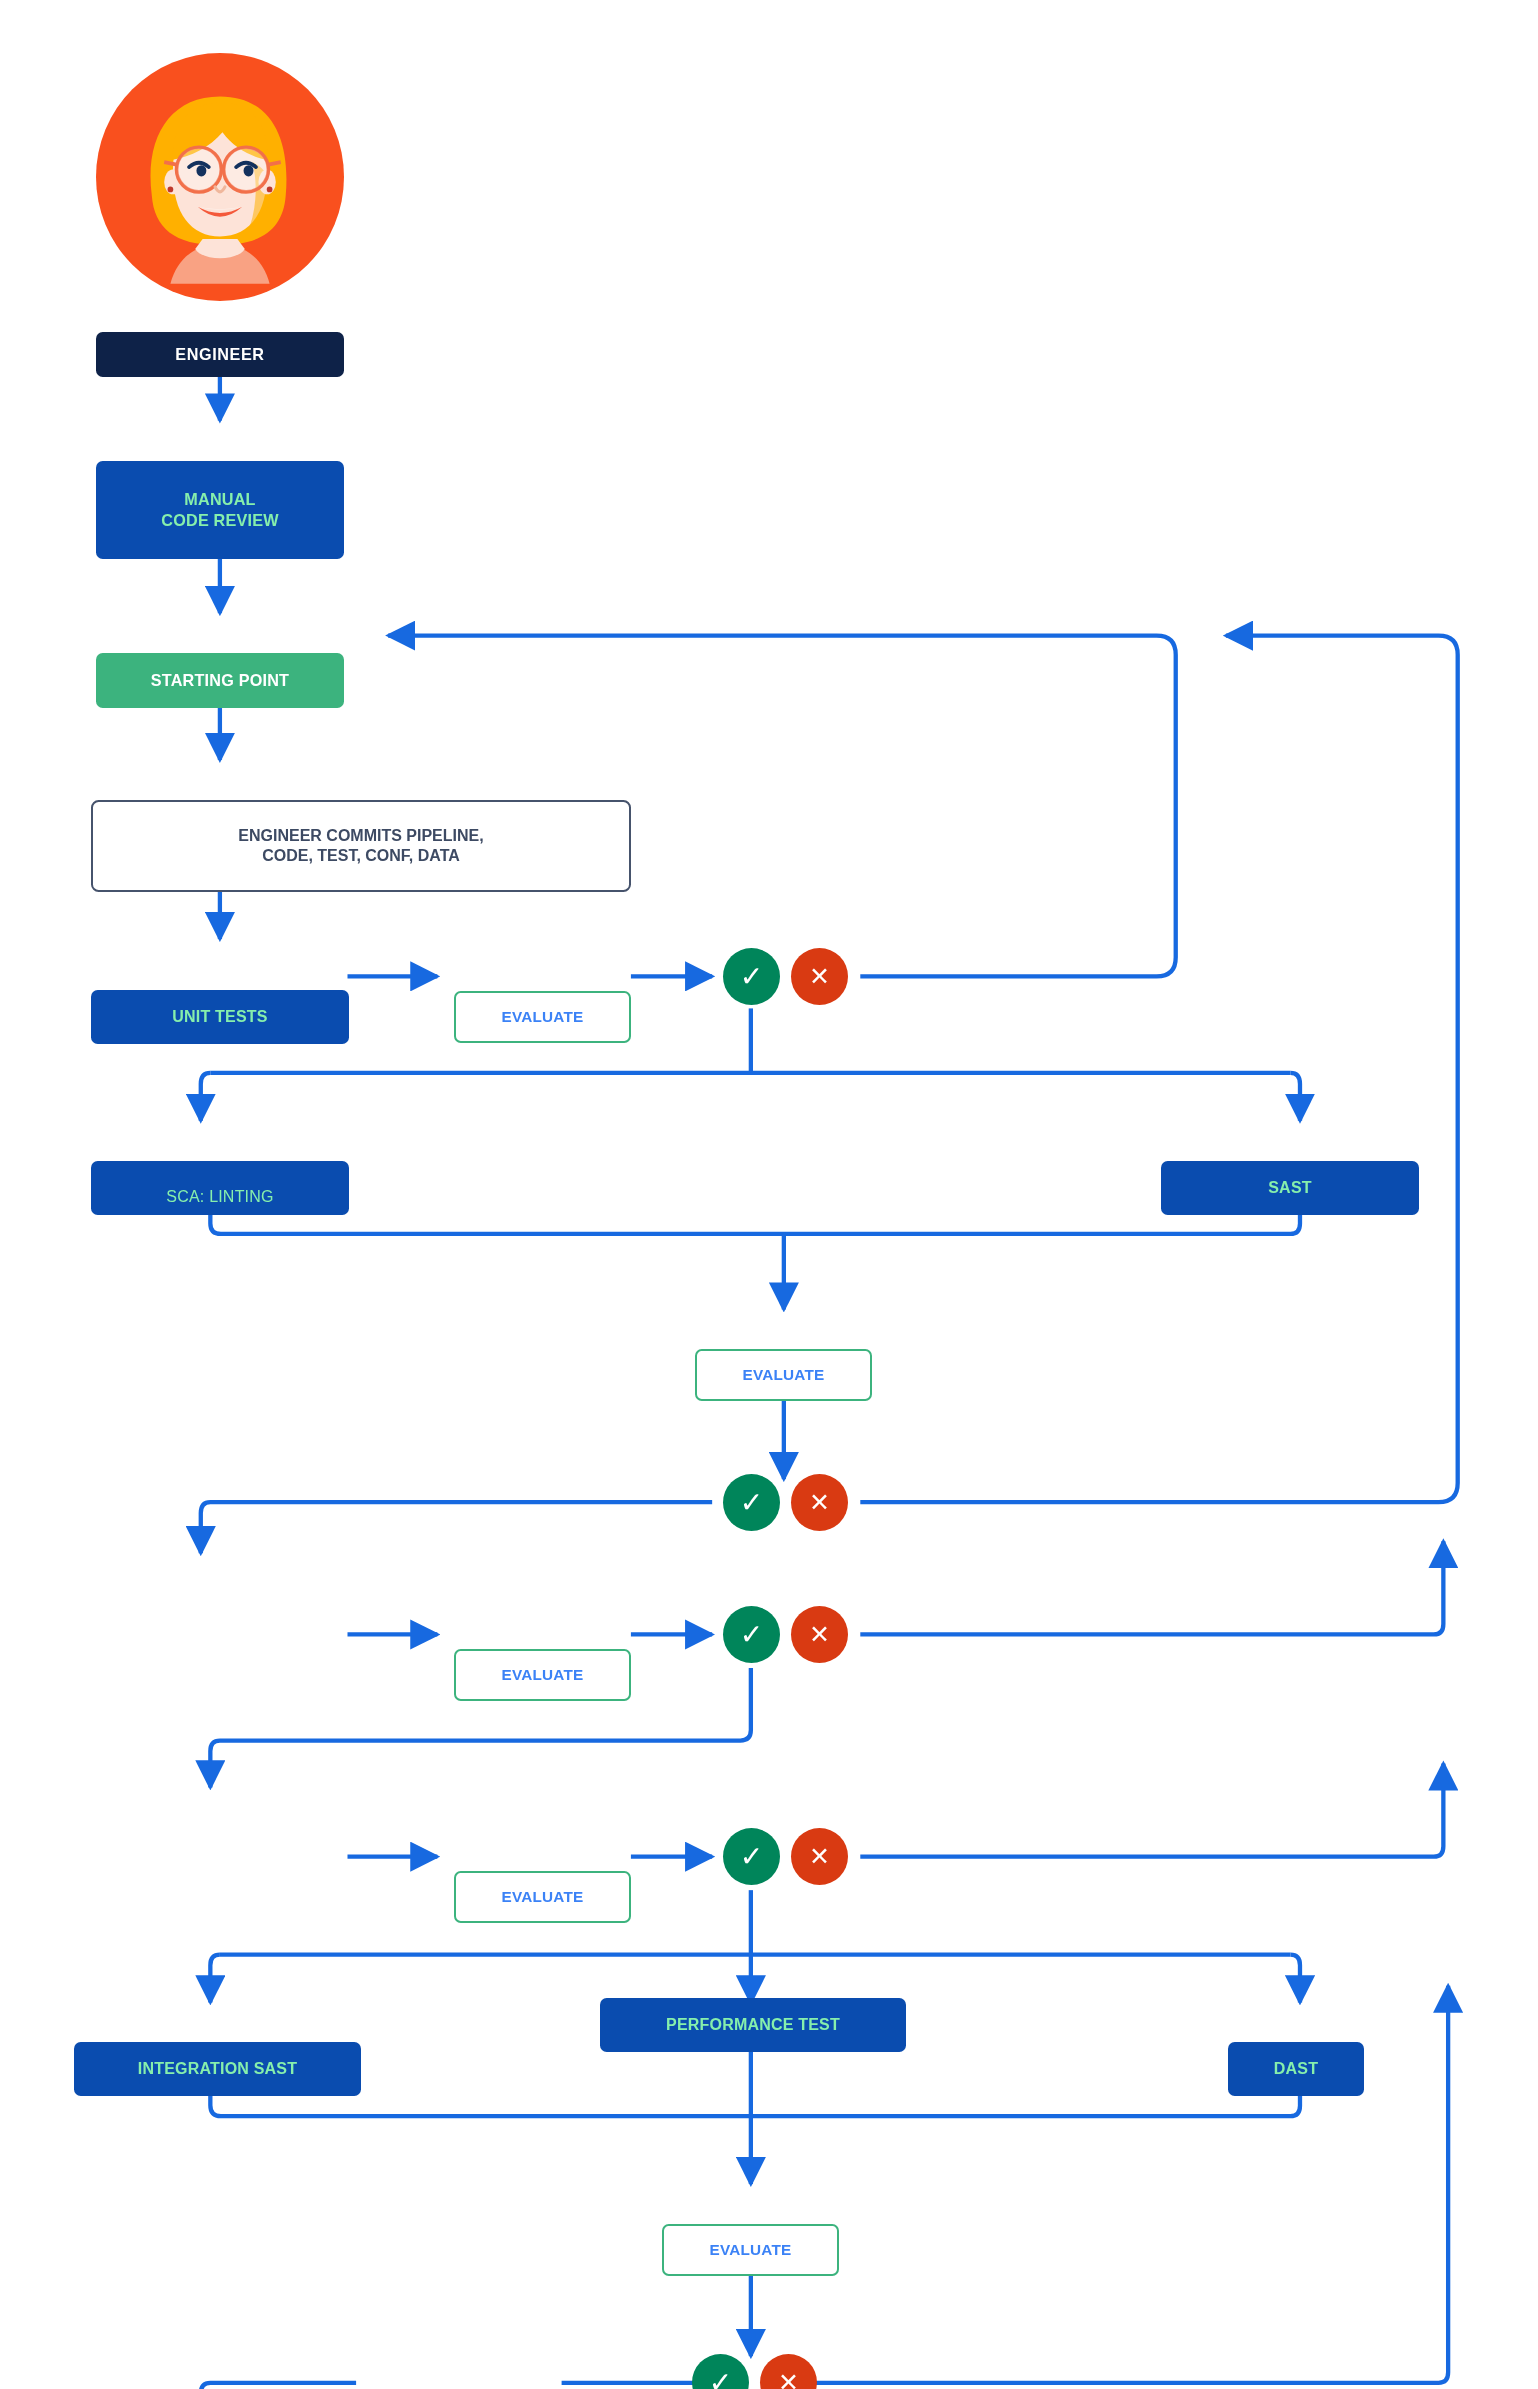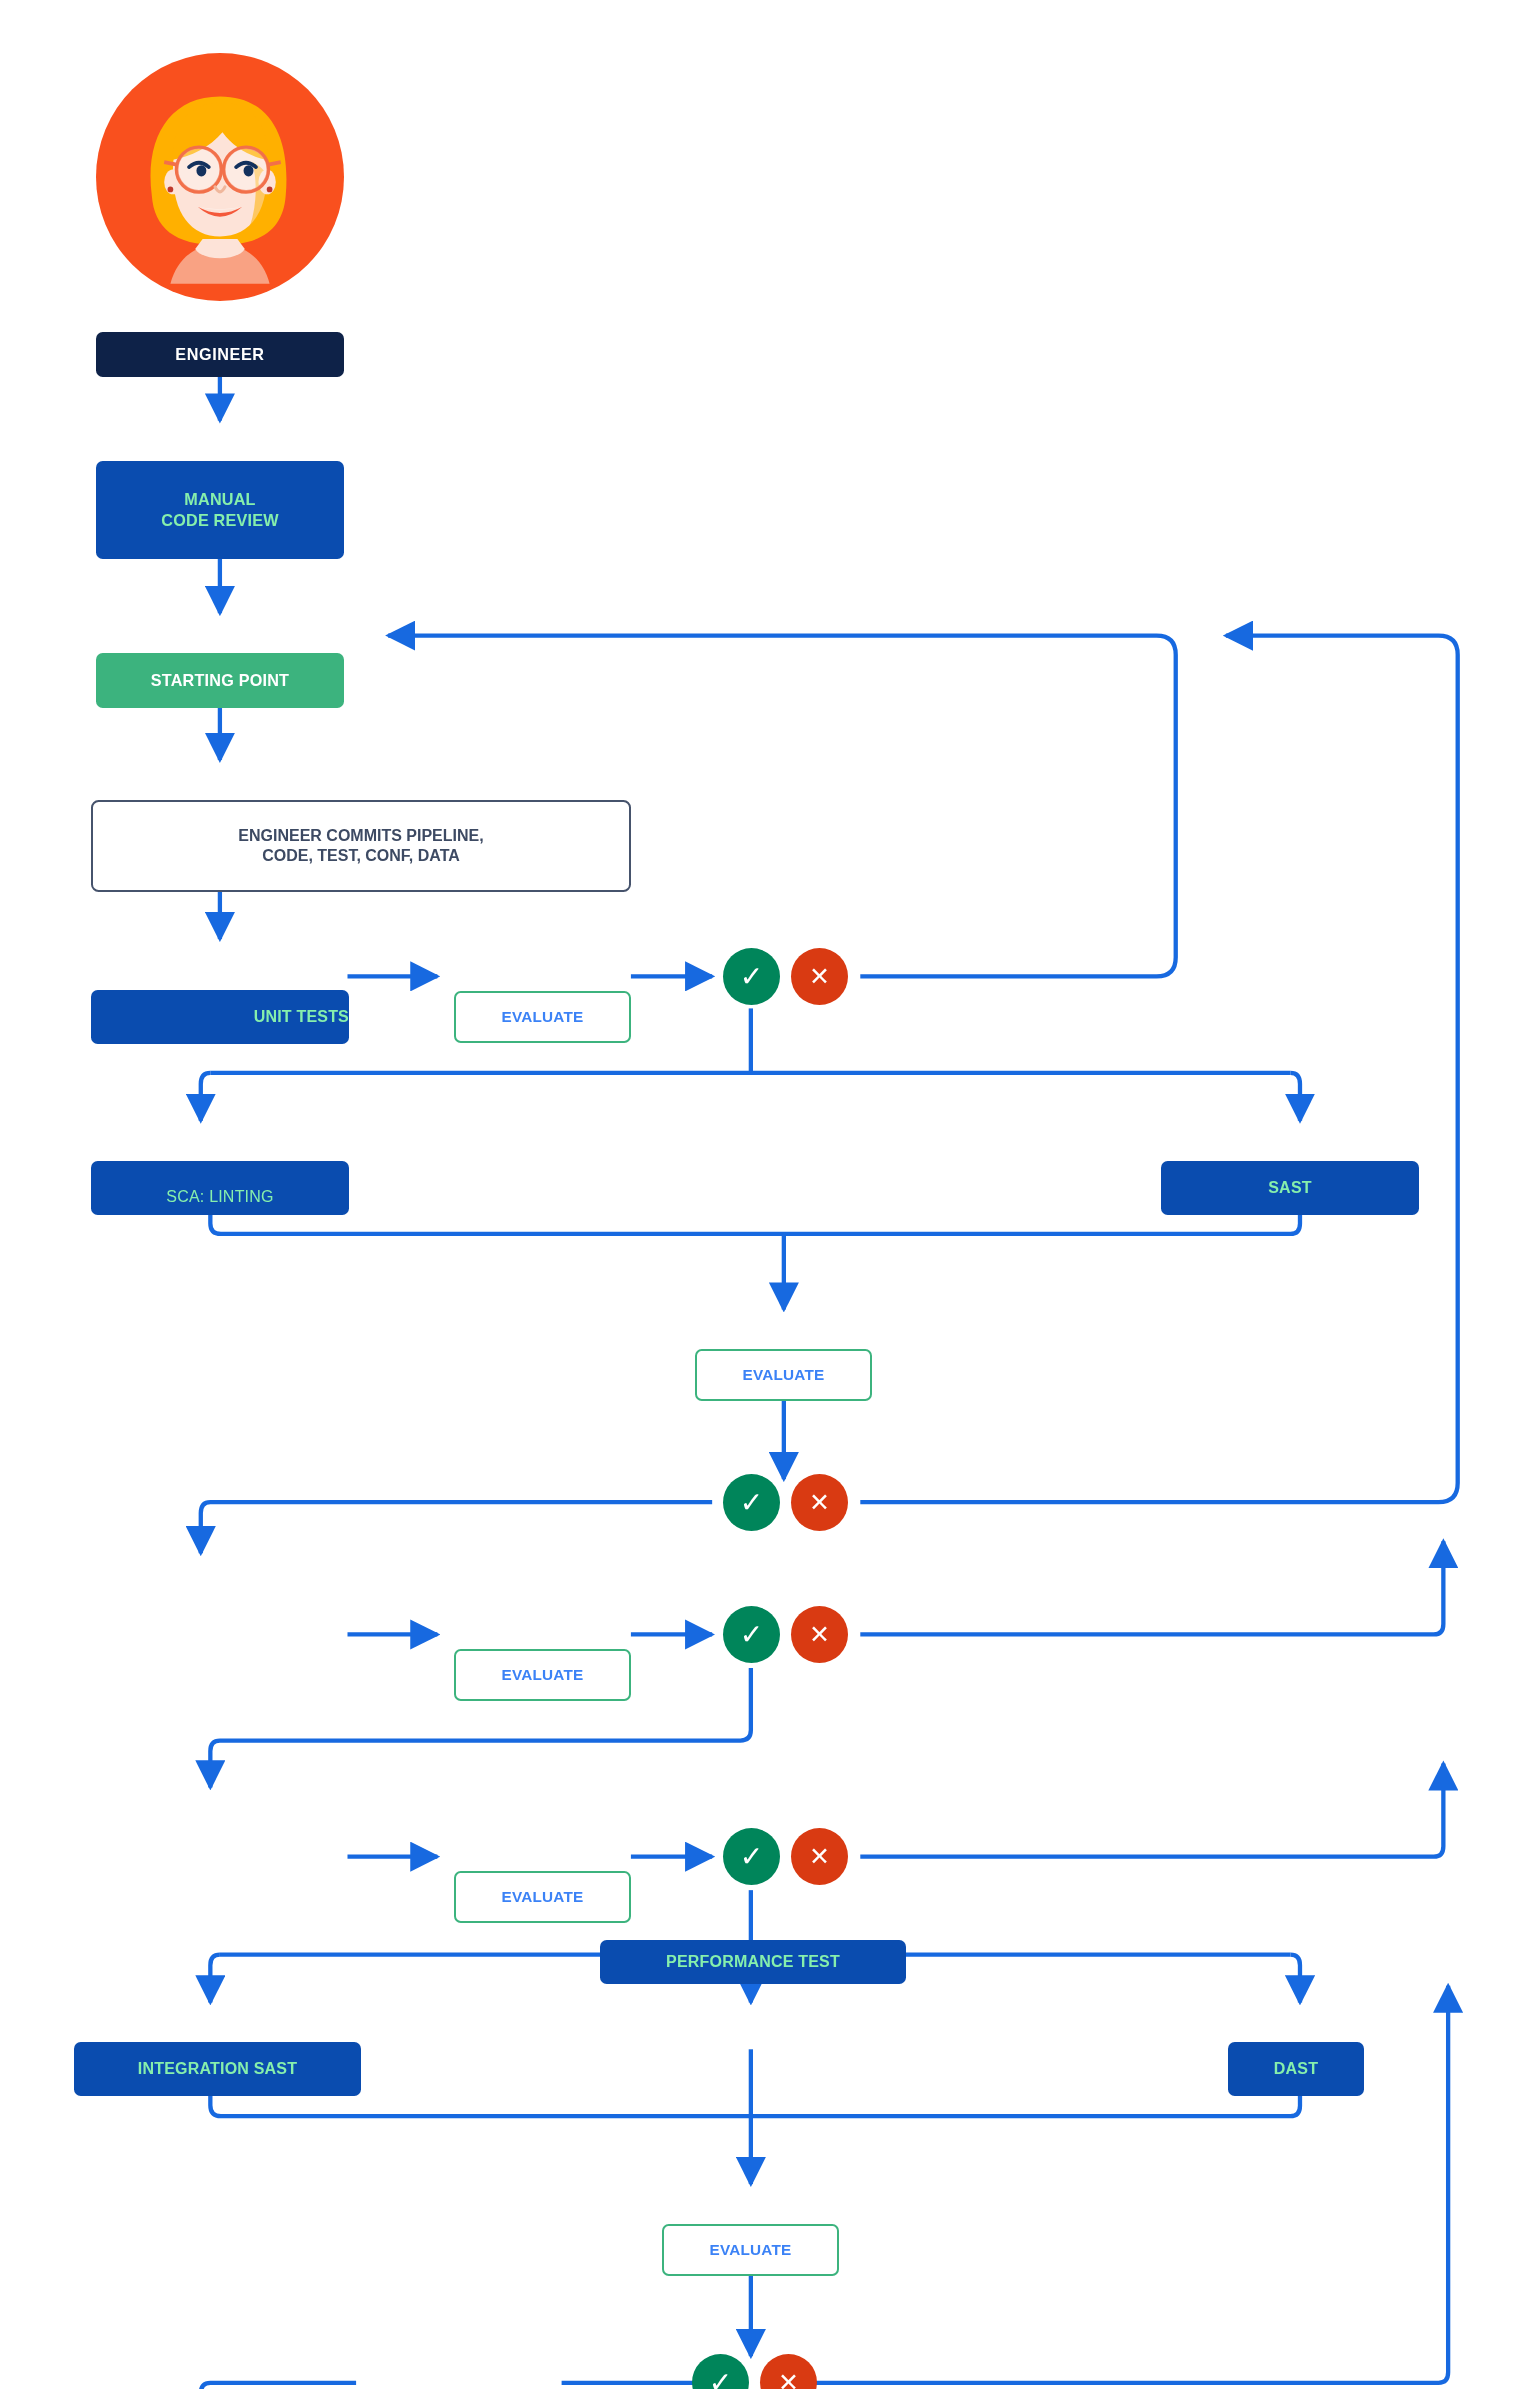--- a/index.html
+++ b/index.html
@@ -138,21 +138,21 @@
 
   <div class="node n-green" style="left:96px;top:613px;width:248px;height:55px;font-size:16.2px;">
     <span class="lbl">STARTING POINT</span>
   </div>
 
   <div class="node n-outline" style="left:91px;top:760px;width:540px;height:92px;font-size:16px;border-radius:7.6px;">
     <span class="lbl">ENGINEER COMMITS PIPELINE,
 CODE, TEST, CONF, DATA</span>
   </div>
 
-  <div class="node n-blue" style="left:91px;top:950px;width:258px;height:54px;font-size:16px;justify-content:flex-end;">
+  <div class="node n-blue" style="left:91px;top:950px;width:258px;height:54px;font-size:16px;">
     <span class="lbl">UNIT TESTS</span>
   </div>
 
   <div class="node n-eval" style="left:454px;top:951px;width:177px;height:52px;font-size:15.3px;">
     <span class="lbl">EVALUATE</span>
   </div>
 
   <div class="badge b-ok" style="left:723px;top:948px;width:57px;height:57px;">
     <span style="color:#fff;font-size:28px;line-height:1;">✓</span>
   </div>
@@ -202,21 +202,21 @@
     <span style="color:#fff;font-size:28px;line-height:1;">✓</span>
   </div>
   <div class="badge b-no" style="left:791px;top:1828px;width:57px;height:57px;">
     <span style="color:#fff;font-size:25px;line-height:1;">✕</span>
   </div>
 
   <div class="node n-blue" style="left:74px;top:2002px;width:287px;height:54px;font-size:16px;">
     <span class="lbl">INTEGRATION SAST</span>
   </div>
 
-  <div class="node n-blue" style="left:600px;top:1900px;width:306px;height:44px;font-size:16px;">
+  <div class="node n-blue" style="left:600px;top:1958px;width:306px;height:54px;font-size:16px;">
     <span class="lbl">PERFORMANCE TEST</span>
   </div>
 
   <div class="node n-blue" style="left:1228px;top:2002px;width:136px;height:54px;font-size:16px;">
     <span class="lbl">DAST</span>
   </div>
 
   <div class="node n-eval" style="left:662px;top:2184px;width:177px;height:52px;font-size:15.3px;">
     <span class="lbl">EVALUATE</span>
   </div>

